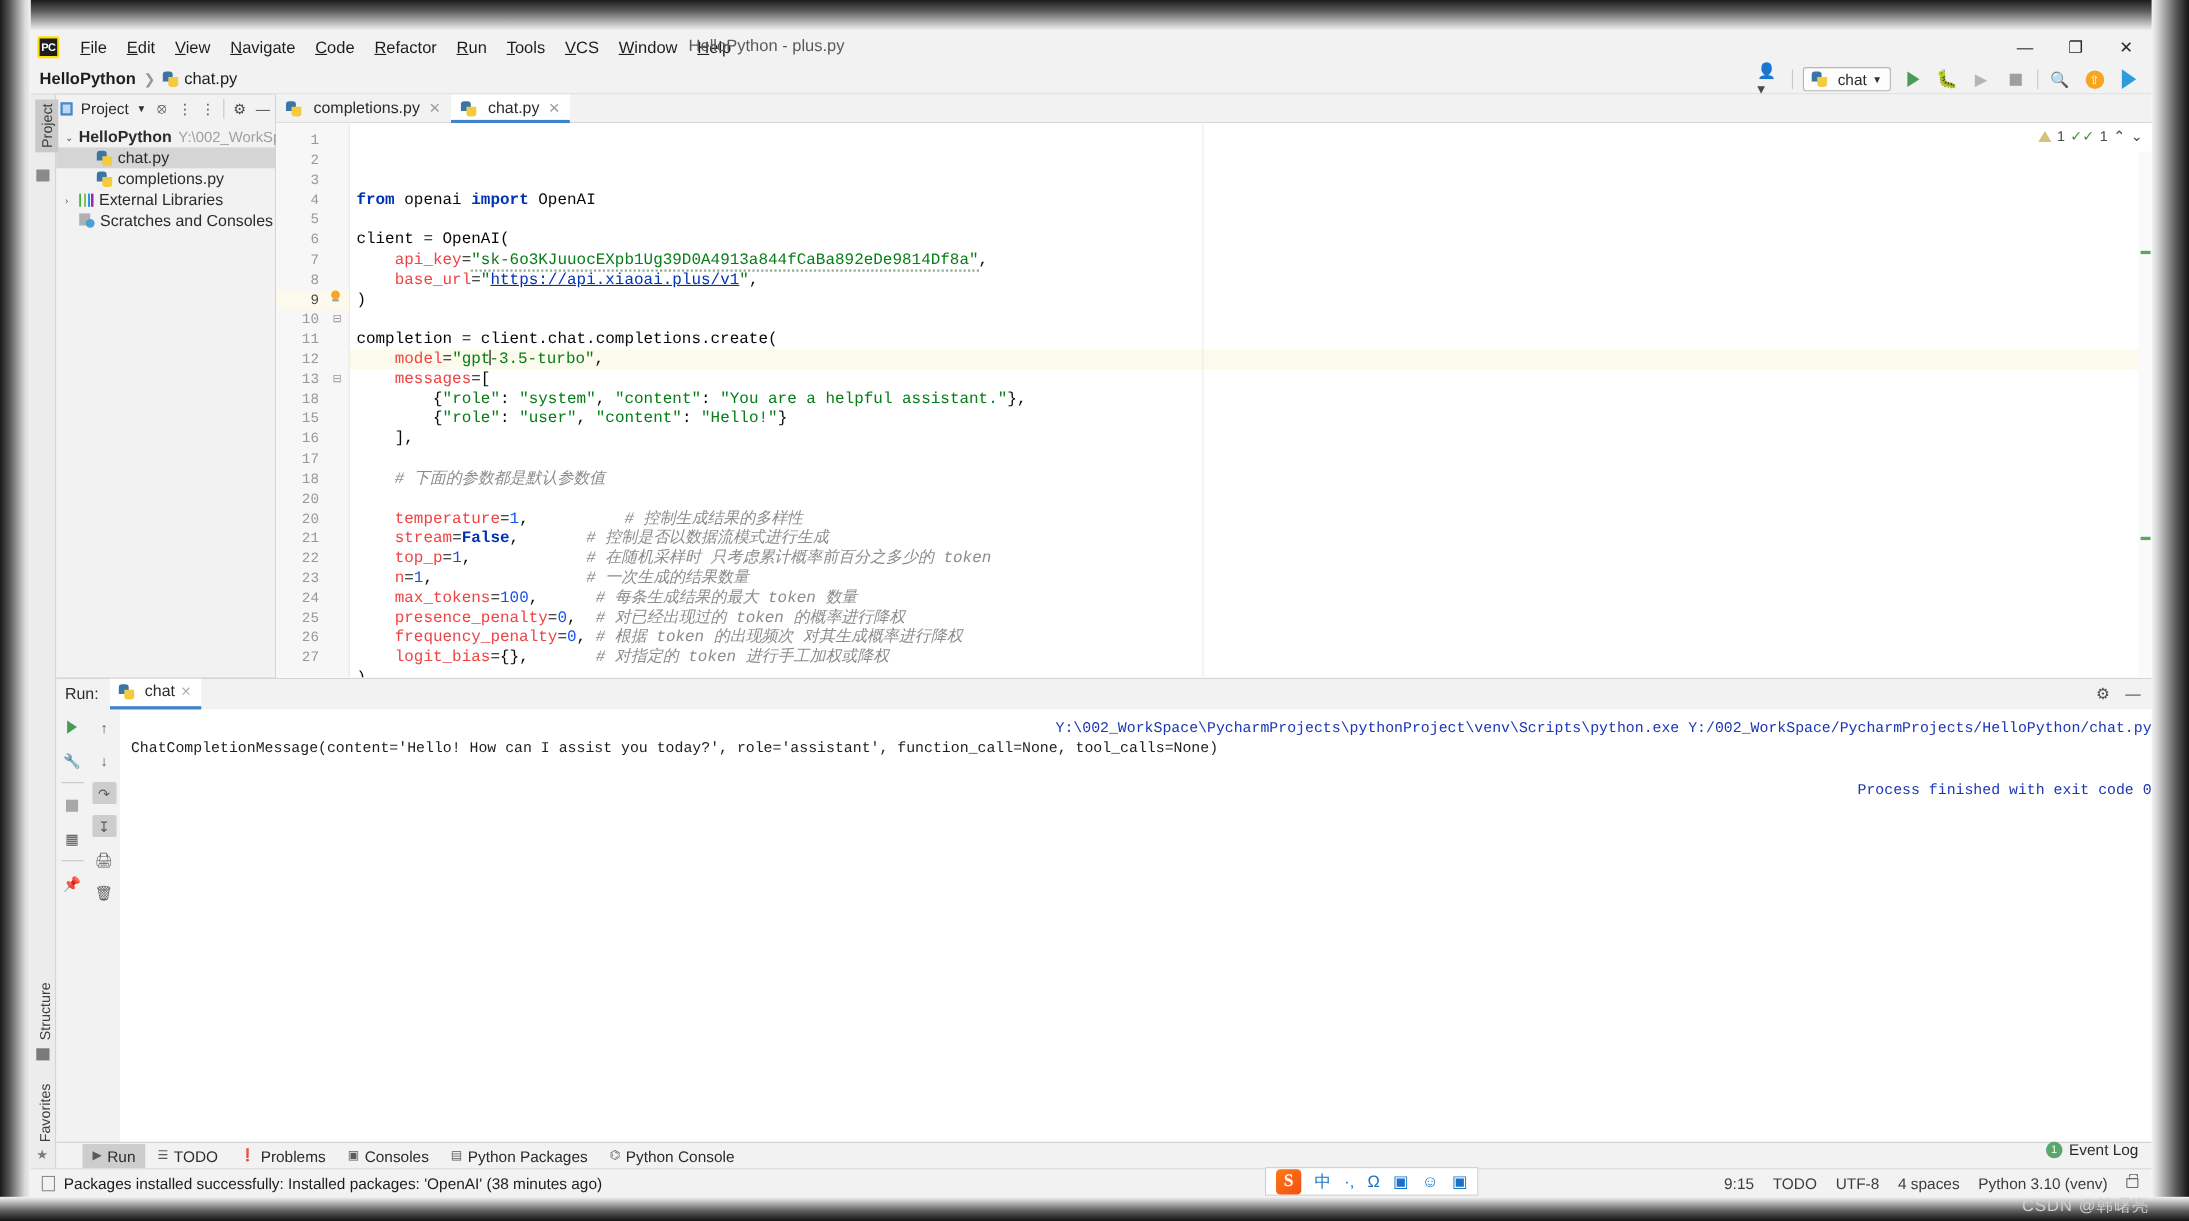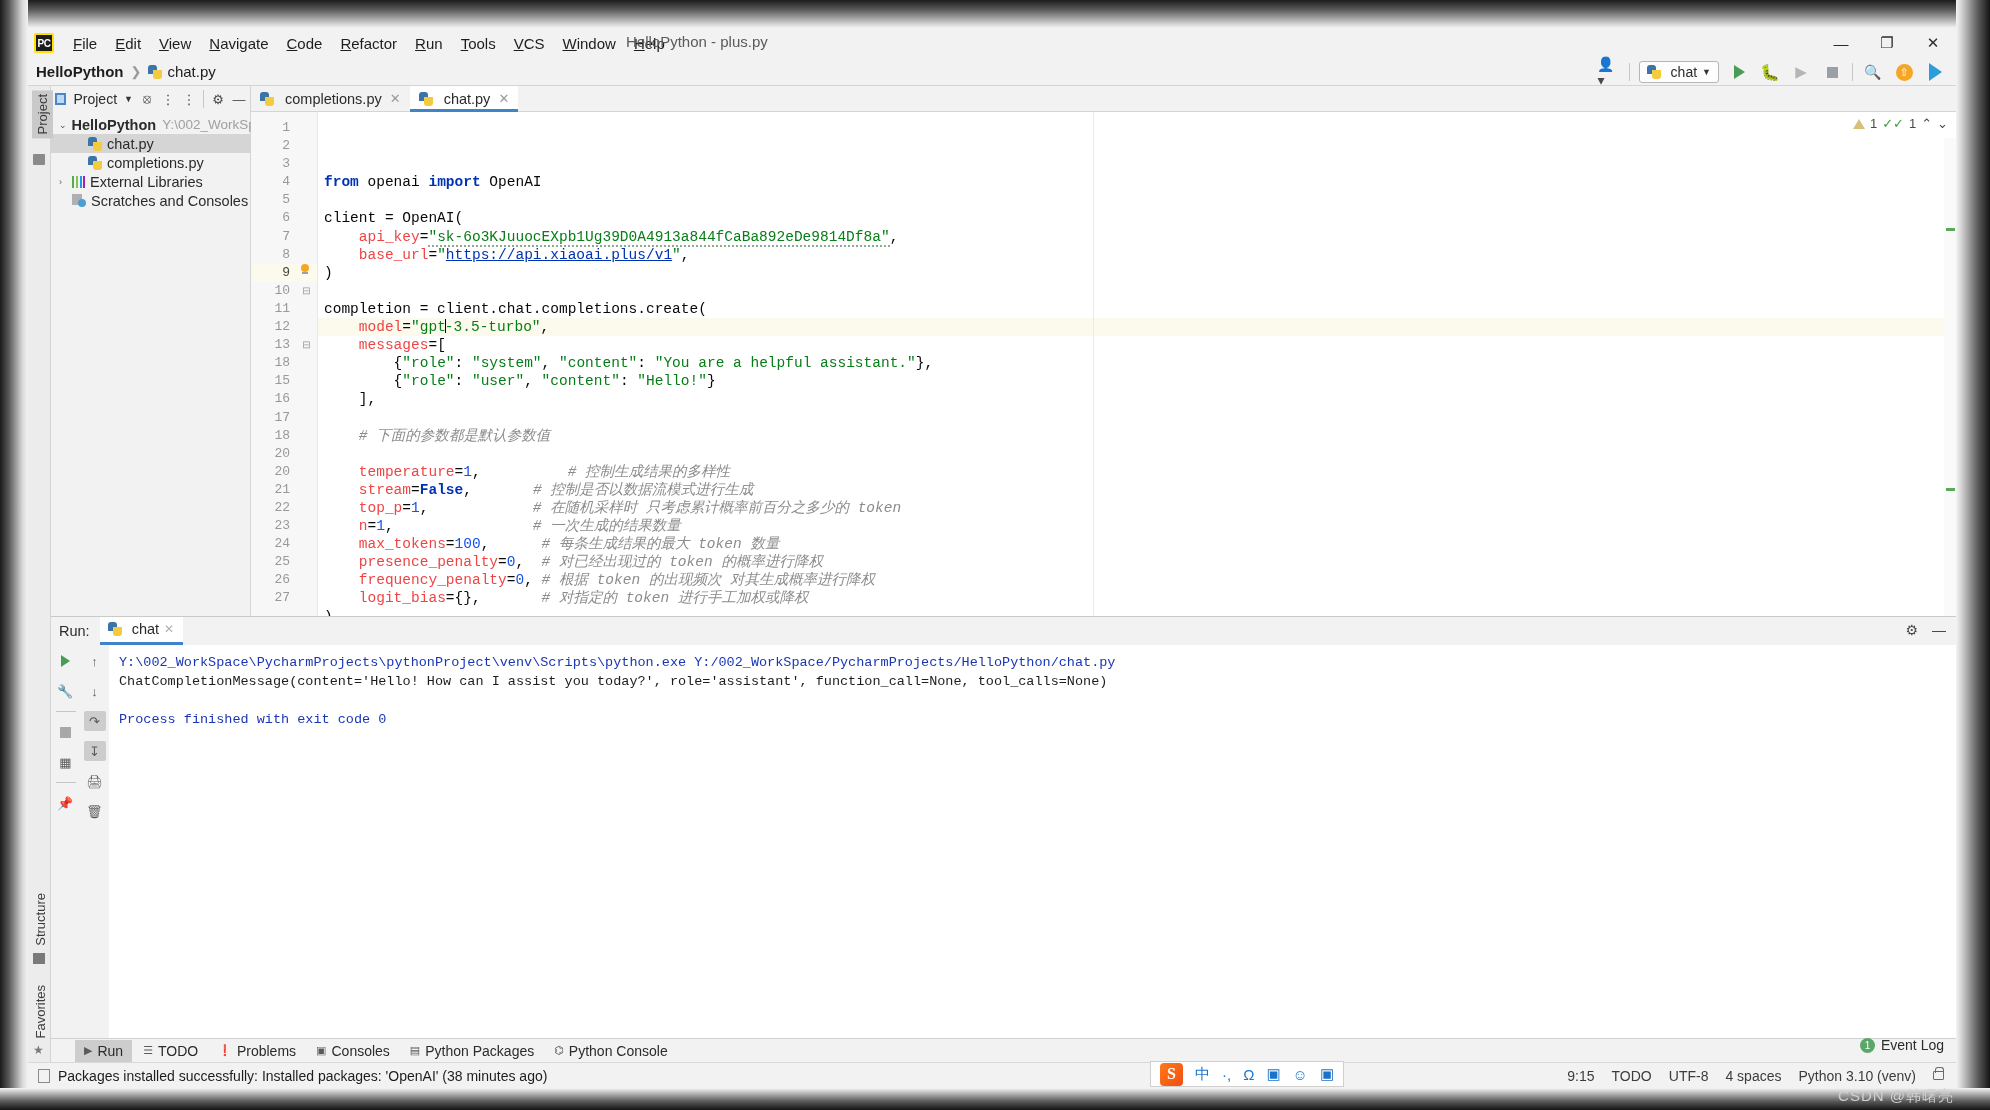--- a/index.html
+++ b/index.html
@@ -147,21 +147,21 @@
   .run-body { flex:1; display:flex; min-height:0; }
   .run-side { width:58px; display:flex; background:#f2f2f2; }
   .rs-col { width:29px; display:flex; flex-direction:column; align-items:center; padding-top:6px; gap:10px;}
   .rs-btn { width:22px; height:20px; display:flex; align-items:center; justify-content:center;
             font-size:13px; color:#5a5a5a;}
   .rs-btn.on { background:#cdcdcd; border-radius:2px; }
   .rs-div { width:20px; height:1px; background:#c6c6c6; }
   .console { flex:1; background:#ffffff; padding:8px 0 0 10px;
              font-family:"Liberation Mono", monospace; font-size:13.5px; line-height:19px;
              color:#2b2b2b; white-space:pre-wrap; overflow:hidden; }
-  .c-blue { color:#1a36b5; }
+  .c-blue { color:#1a36b5;text-align:right; }
   .c-dark { color:#1d1d1d; }
 
   
   .bottomstrip { height:24px; display:flex; align-items:center; background:#f2f2f2;
                  border-top:1px solid #d0d0d0; padding-left:24px; gap:2px; }
   .bs { display:flex; align-items:center; gap:5px; padding:3px 9px; font-size:14px; color:#2b2b2b; }
   .bs.active { background:#cdcdcd; }
 
   
   .statusbar { height:26px; display:flex; align-items:center; background:#f2f2f2;

